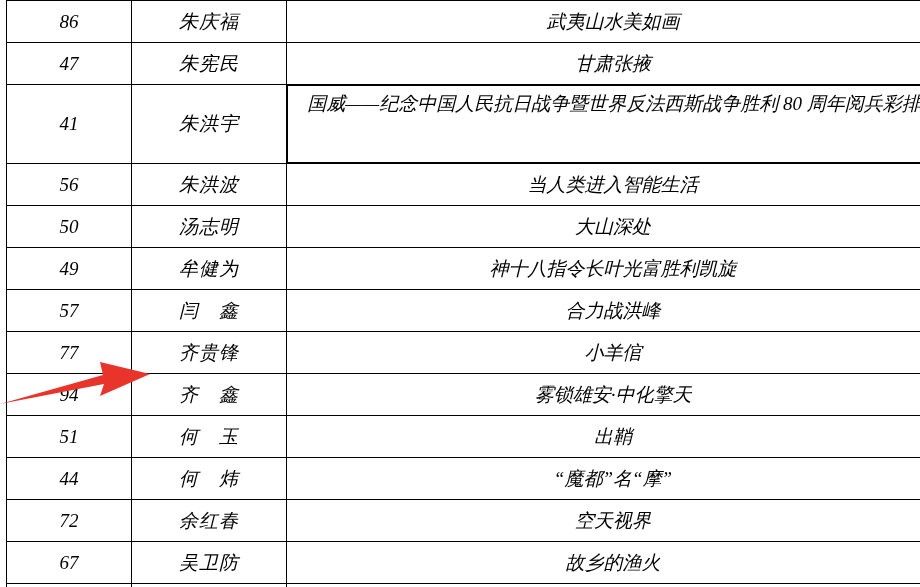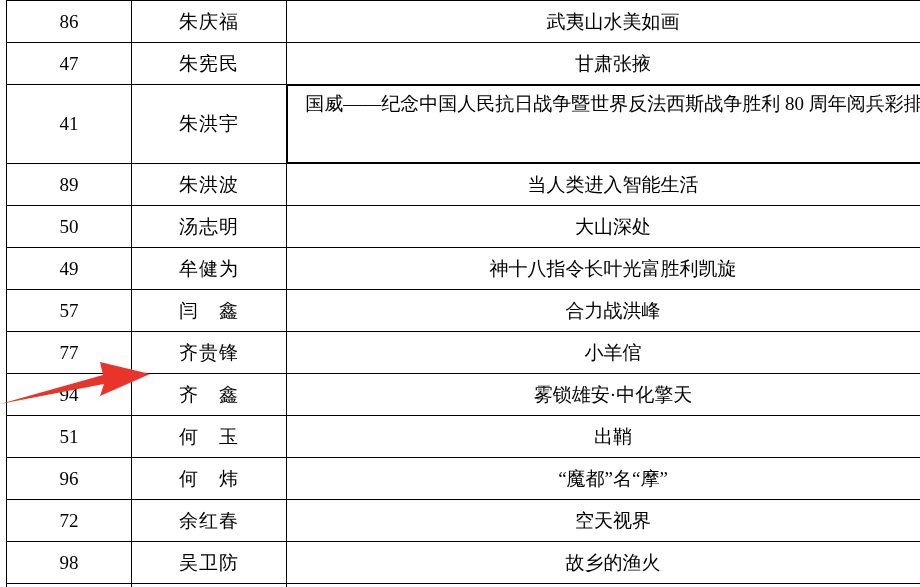--- a/index.html
+++ b/index.html
@@ -11,20 +11,21 @@
     width: 920px;
     height: 587px;
     font-family: "Liberation Sans", sans-serif;
     overflow: hidden;
     position: relative;
   }
   .doc-wrap {
     position: relative;
     width: 872px;
     height: 587px;
+    font-style: italic;
   }
   table.listing {
     border-collapse: collapse;
     width: 908px;
     margin-left: 6px;
     table-layout: fixed;
   }
   table.listing td {
     border: 1px solid #000000;
     text-align: center;
@@ -87,21 +88,21 @@
       </tr>
 
       <tr class="row-tall">
         <td class="col-index">41</td>
         <td class="col-name">朱洪宇</td>
         <td class="col-title title-two-line">国威——纪念中国人民抗日战争暨世界反法西斯战争胜利 80
 周年阅兵彩排</td>
       </tr>
 
       <tr class="row-normal">
-        <td class="col-index">89</td>
+        <td class="col-index">56</td>
         <td class="col-name">朱洪波</td>
         <td class="col-title">当人类进入智能生活</td>
       </tr>
 
       <tr class="row-normal">
         <td class="col-index">50</td>
         <td class="col-name">汤志明</td>
         <td class="col-title">大山深处</td>
       </tr>
 
@@ -129,33 +130,33 @@
         <td class="col-title">雾锁雄安·中化擎天</td>
       </tr>
 
       <tr class="row-normal">
         <td class="col-index">51</td>
         <td class="col-name">何　玉</td>
         <td class="col-title">出鞘</td>
       </tr>
 
       <tr class="row-normal">
-        <td class="col-index">96</td>
+        <td class="col-index">44</td>
         <td class="col-name">何　炜</td>
         <td class="col-title">“魔都”名“摩”</td>
       </tr>
 
       <tr class="row-normal">
         <td class="col-index">72</td>
         <td class="col-name">余红春</td>
         <td class="col-title">空天视界</td>
       </tr>
 
       <tr class="row-normal">
-        <td class="col-index">98</td>
+        <td class="col-index">67</td>
         <td class="col-name">吴卫防</td>
         <td class="col-title">故乡的渔火</td>
       </tr>
 
       <tr class="row-normal">
         <td class="col-index">99</td>
         <td class="col-name">吴传明</td>
         <td class="col-title">浴血荣光丨致敬抗战老兵</td>
       </tr>
 

